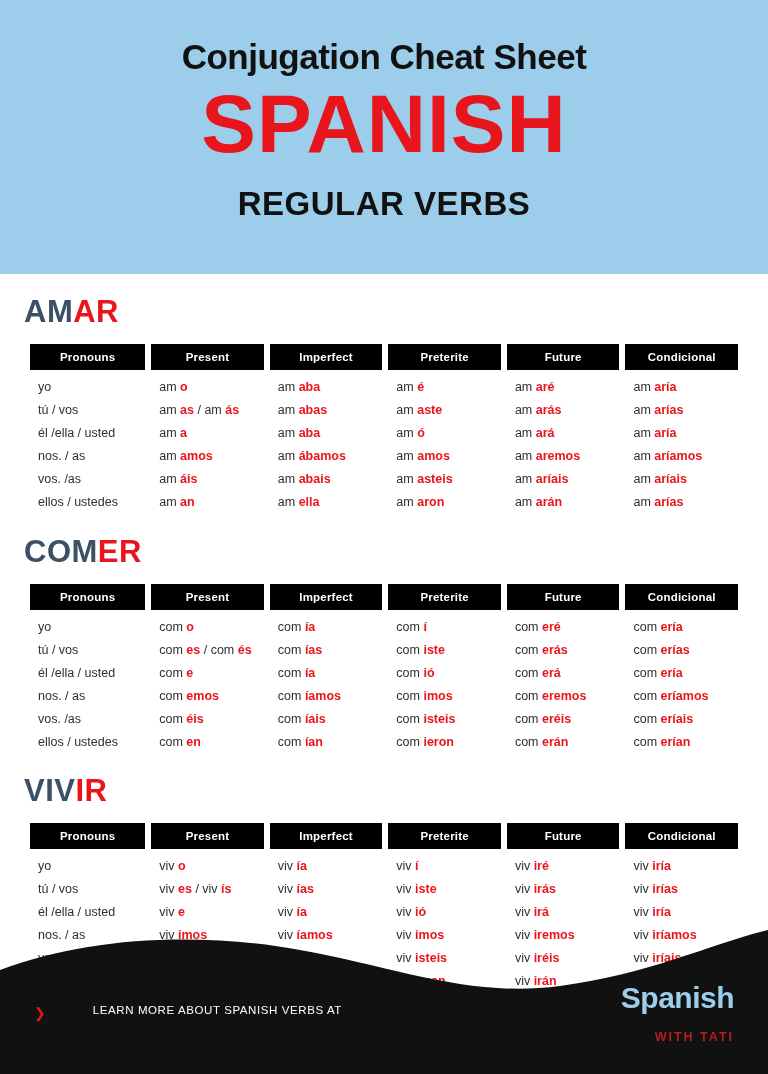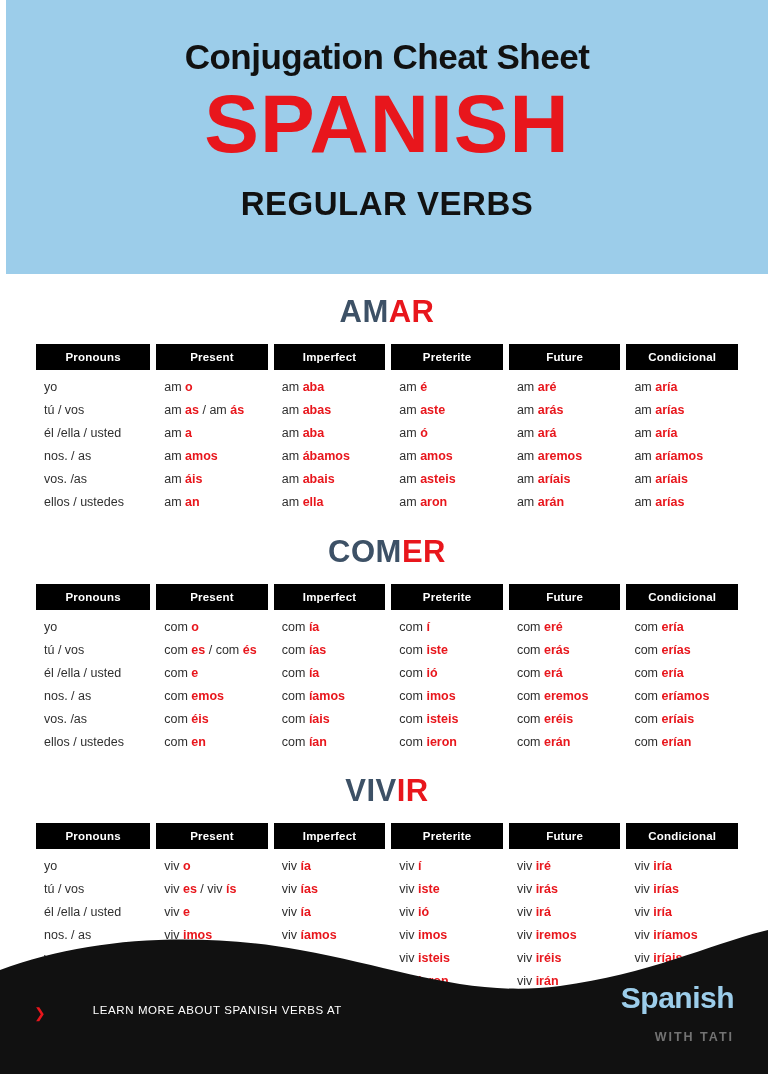--- a/index.html
+++ b/index.html
@@ -9,21 +9,20 @@
     background: #ffffff;
     font-family: "Liberation Sans", sans-serif;
     overflow: hidden;
   }
   .page {
     position: relative;
     width: 768px;
     height: 1074px;
     background: #ffffff;
     overflow: hidden;
-    padding-left: 6px;
   }
 
   
   .header {
     background: #9ccdea;
     height: 274px;
     width: 100%;
     padding-top: 38px;
     text-align: center;
   }
@@ -46,21 +45,21 @@
     font-size: 33px;
     font-weight: bold;
     color: #111111;
     letter-spacing: 0.5px;
     margin-top: 18px;
   }
 
   
   .section { padding: 0 24px; }
   .verb-title {
-    text-align: center;
+    text-align: left;
     font-size: 31px;
     font-weight: bold;
     letter-spacing: 0.5px;
     color: #3d5166;
     margin-top: 20px;
     margin-bottom: 14px;
   }
   .verb-title .ending { color: #e8161c; }
 
   table.conj {
@@ -128,21 +127,21 @@
   }
   .brand { text-align: right; line-height: 1; }
   .brand-main {
     color: #ffffff;
     font-size: 30px;
     font-weight: bold;
     letter-spacing: -0.5px;
   }
   .brand-main .b-s { color: #9ccdea; }
   .brand-sub {
-    color: #737373;
+    color: #b91c1c;
     font-size: 12.5px;
     font-weight: bold;
     letter-spacing: 2px;
     margin-top: 18px;
   }
 </style>
 </head>
 <body>
 
 <div class="page">

